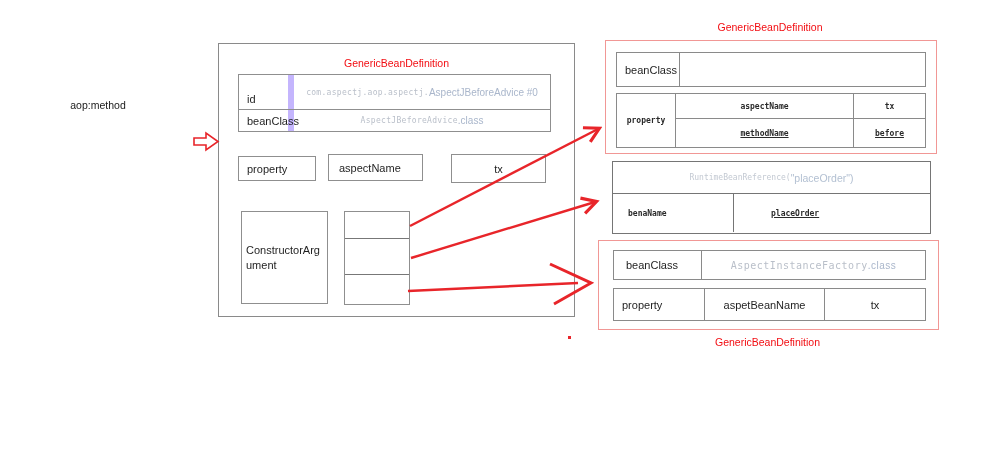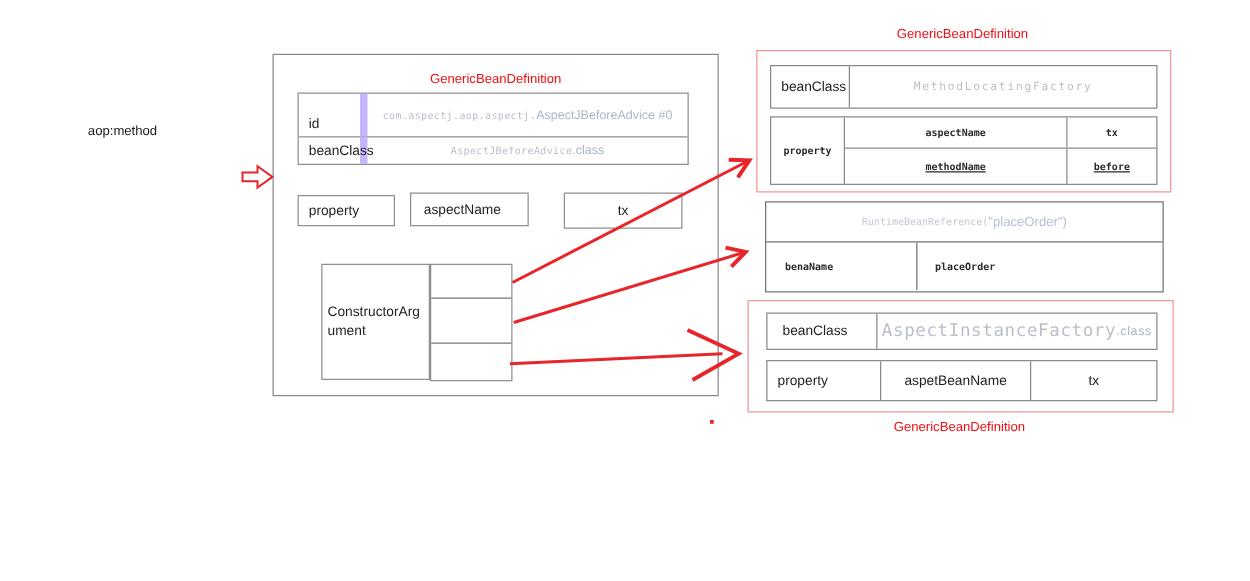--- a/index.html
+++ b/index.html
@@ -29,21 +29,21 @@
   .idt-row.r0{height:34px;border-bottom:1px solid #8f8f8f;}
   .idt-row.r1{height:21px;}
   .idt-label{width:55px;border-right:6px solid #c4b5fd;display:flex;align-items:flex-end;
              padding:0 0 4px 8px;box-sizing:border-box;}
   .idt-val{flex:1;display:flex;align-items:center;justify-content:center;gap:0;}
   .cell-box{border:1px solid #8f8f8f;display:flex;align-items:center;box-sizing:border-box;}
   #prop-box{left:19px;top:112px;width:78px;height:25px;padding-left:8px;}
   #aspectname-box{left:109px;top:110px;width:95px;height:27px;padding-left:10px;}
   #tx-box{left:232px;top:110px;width:95px;height:29px;justify-content:center;}
   #ctor-box{left:22px;top:167px;width:87px;height:93px;padding:4px;overflow-wrap:anywhere;
-            display:flex;align-items:center;line-height:15px;margin-left:16px;}
+            display:flex;align-items:center;line-height:15px;}
   #slots-box{left:125px;top:167px;width:66px;height:94px;border:1px solid #8f8f8f;box-sizing:border-box;}
   .slot{box-sizing:border-box;}
   .slot.s0{height:27px;border-bottom:1px solid #777;}
   .slot.s1{height:36px;border-bottom:1px solid #777;}
   .slot.s2{height:29px;}
 
   
   #arrows{left:0;top:0;width:1000px;height:465px;pointer-events:none;}
 
   
@@ -60,24 +60,24 @@
   #tr-tableB .rcol{flex:1;display:flex;flex-direction:column;}
   #tr-tableB .row0{height:25px;border-bottom:1px solid #8a8a8a;display:flex;align-items:center;
                    justify-content:center;box-sizing:border-box;}
   #tr-tableB .row1{flex:1;display:flex;align-items:center;justify-content:center;text-decoration:underline;}
 
   
   #mr-box{left:612px;top:161px;width:317px;height:71px;border:1px solid #757575;}
   #mr-header{height:32px;border-bottom:1px solid #757575;display:flex;align-items:center;
              justify-content:center;box-sizing:border-box;}
   #mr-header .hmono{color:#c3c9d2;}
-  #mr-body{display:flex;height:38px;}
+  #mr-body{display:flex;height:38px;gap:23px;}
   #mr-body .c0{width:121px;border-right:1px solid #757575;display:flex;align-items:center;
                padding-left:15px;box-sizing:border-box;}
-  #mr-body .c1{flex:1;display:flex;align-items:center;padding-left:14px;}
+  #mr-body .c1{flex:1;display:flex;align-items:center;padding-left:14px;text-decoration:underline;}
 
   
   #br-box{left:598px;top:240px;width:339px;height:88px;border:1px solid #f19795;}
   #br-tableA{left:14px;top:9px;width:311px;height:28px;border:1px solid #8a8a8a;display:flex;}
   #br-tableA .lbl{width:88px;border-right:1px solid #8a8a8a;display:flex;align-items:center;
                   padding-left:12px;box-sizing:border-box;}
   #br-tableA .val{flex:1;display:flex;align-items:center;justify-content:center;letter-spacing:0.5px;}
   #br-tableB{left:14px;top:47px;width:311px;height:31px;border:1px solid #8a8a8a;display:flex;}
   #br-tableB .c0{width:91px;border-right:1px solid #8a8a8a;display:flex;align-items:center;
                  padding-left:8px;box-sizing:border-box;}
@@ -137,21 +137,20 @@
     <line x1="410" y1="226" x2="598" y2="129" stroke="#e8252a" stroke-width="2.4" marker-end="url(#ah)"></line>
     <line x1="411" y1="258" x2="595" y2="202" stroke="#e8252a" stroke-width="2.4" marker-end="url(#ah)"></line>
     <line x1="408" y1="291" x2="578" y2="283" stroke="#e8252a" stroke-width="2.4"></line>
     <polyline points="550,264 591,283 554,304" fill="none" stroke="#e8252a" stroke-width="3"></polyline>
   </svg>
 
   <div id="tr-title" class="abs red-title">GenericBeanDefinition</div>
   <div id="tr-box" class="abs">
     <div id="tr-tableA" class="abs">
       <div class="lbl sans-label">beanClass</div>
-      <div class="val mono-gray" style="font-size:9px">MethodLocatingFactory</div>
     </div>
     <div id="tr-tableB" class="abs">
       <div class="pcol mono-b">property</div>
       <div class="midcol">
         <div class="row0 mono-b">aspectName</div>
         <div class="row1 mono-b">methodName</div>
       </div>
       <div class="rcol">
         <div class="row0 mono-b">tx</div>
         <div class="row1 mono-b">before</div>
@@ -167,21 +166,21 @@
     <div id="mr-body">
       <div class="c0 mono-b">benaName</div>
       <div class="c1 mono-b">placeOrder</div>
     </div>
   </div>
 
   <div id="br-box" class="abs">
     <div id="br-tableA" class="abs">
       <div class="lbl sans-label">beanClass</div>
       <div class="val">
-        <span class="mono-gray" style="font-size:14px">AspectInstanceFactory</span>
+        <span class="mono-gray" style="font-size:10px">AspectInstanceFactory</span>
           <span class="sans-blue">.class</span>
       </div>
     </div>
     <div id="br-tableB" class="abs">
       <div class="c0 sans-label">property</div>
       <div class="c1 sans-label">aspetBeanName</div>
       <div class="c2 sans-label">tx</div>
     </div>
   </div>
   <div id="br-title" class="abs red-title">GenericBeanDefinition</div>

